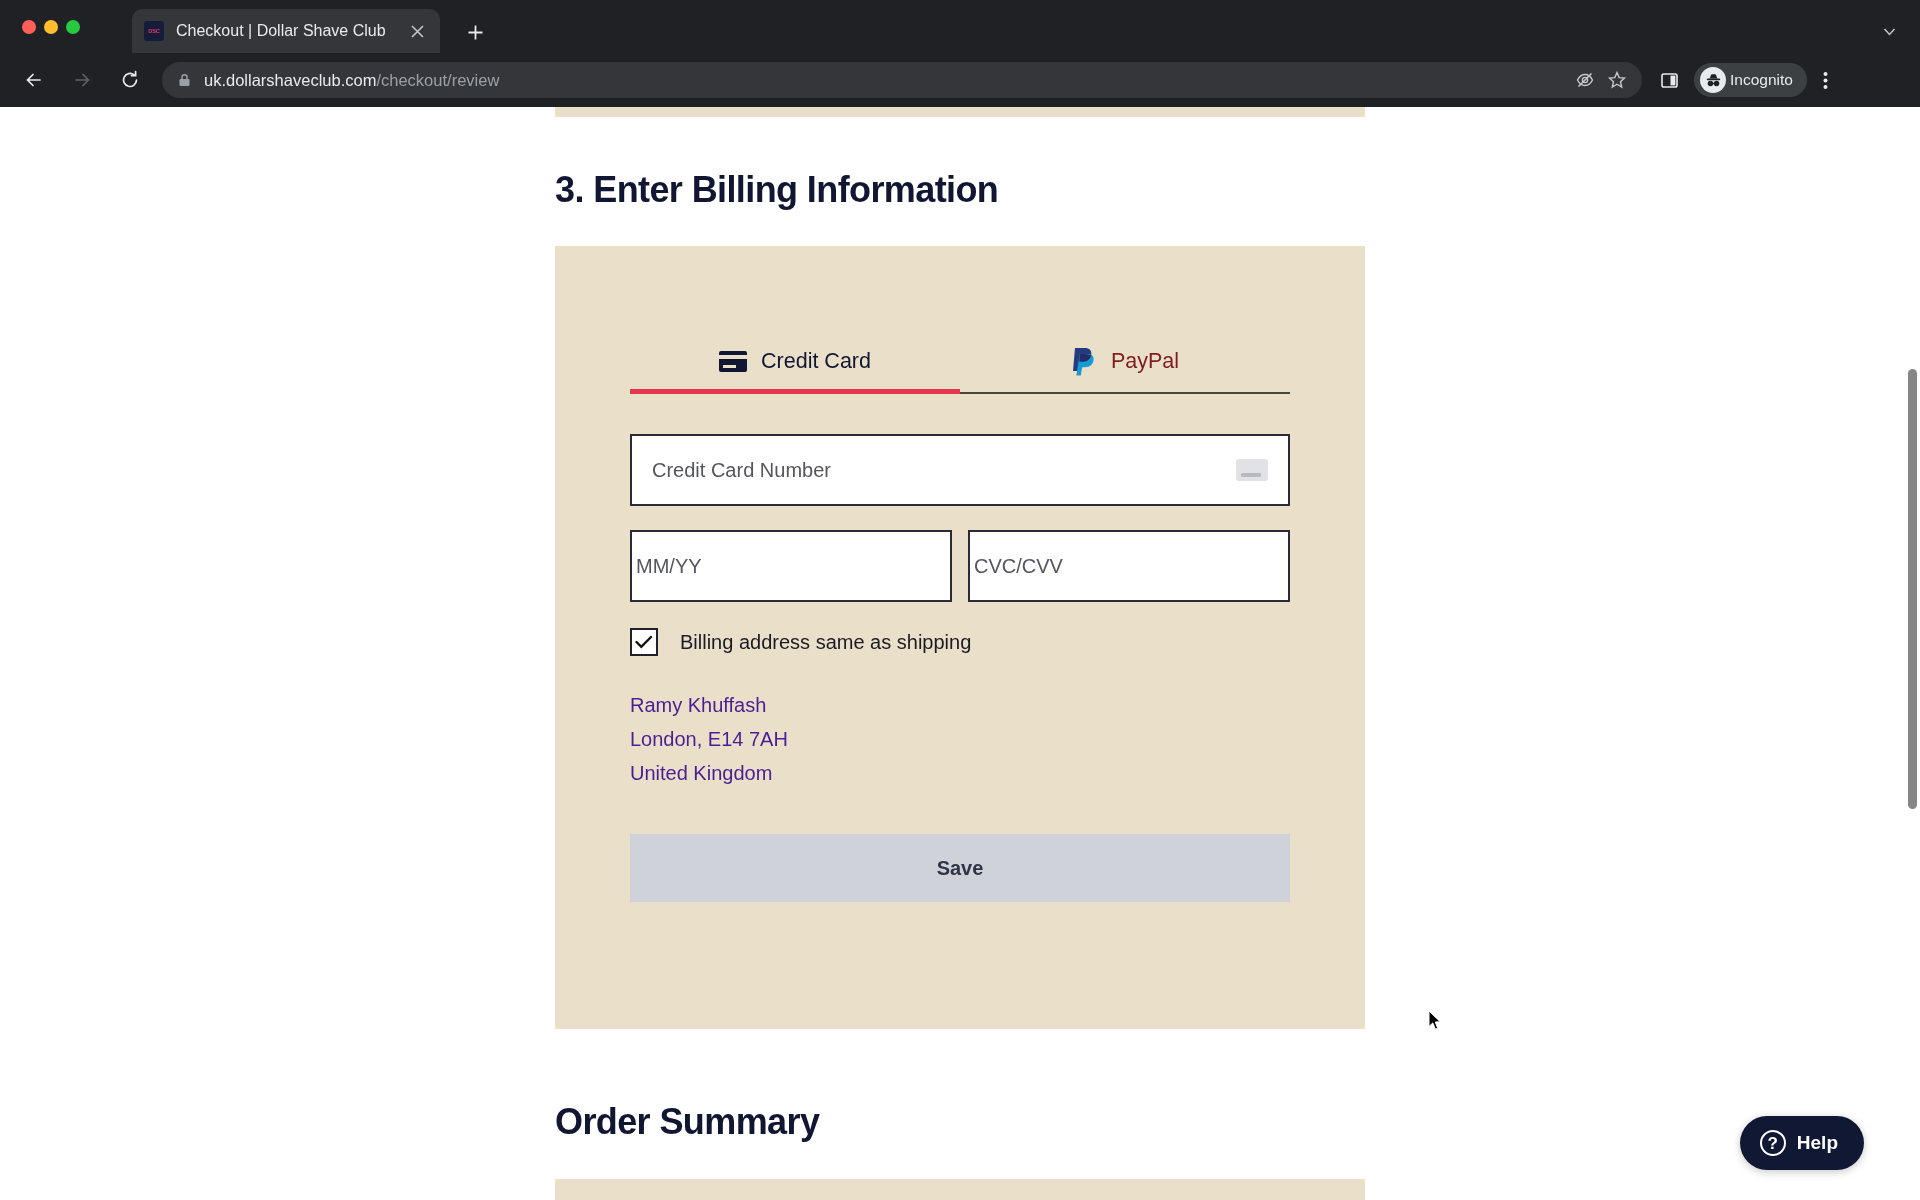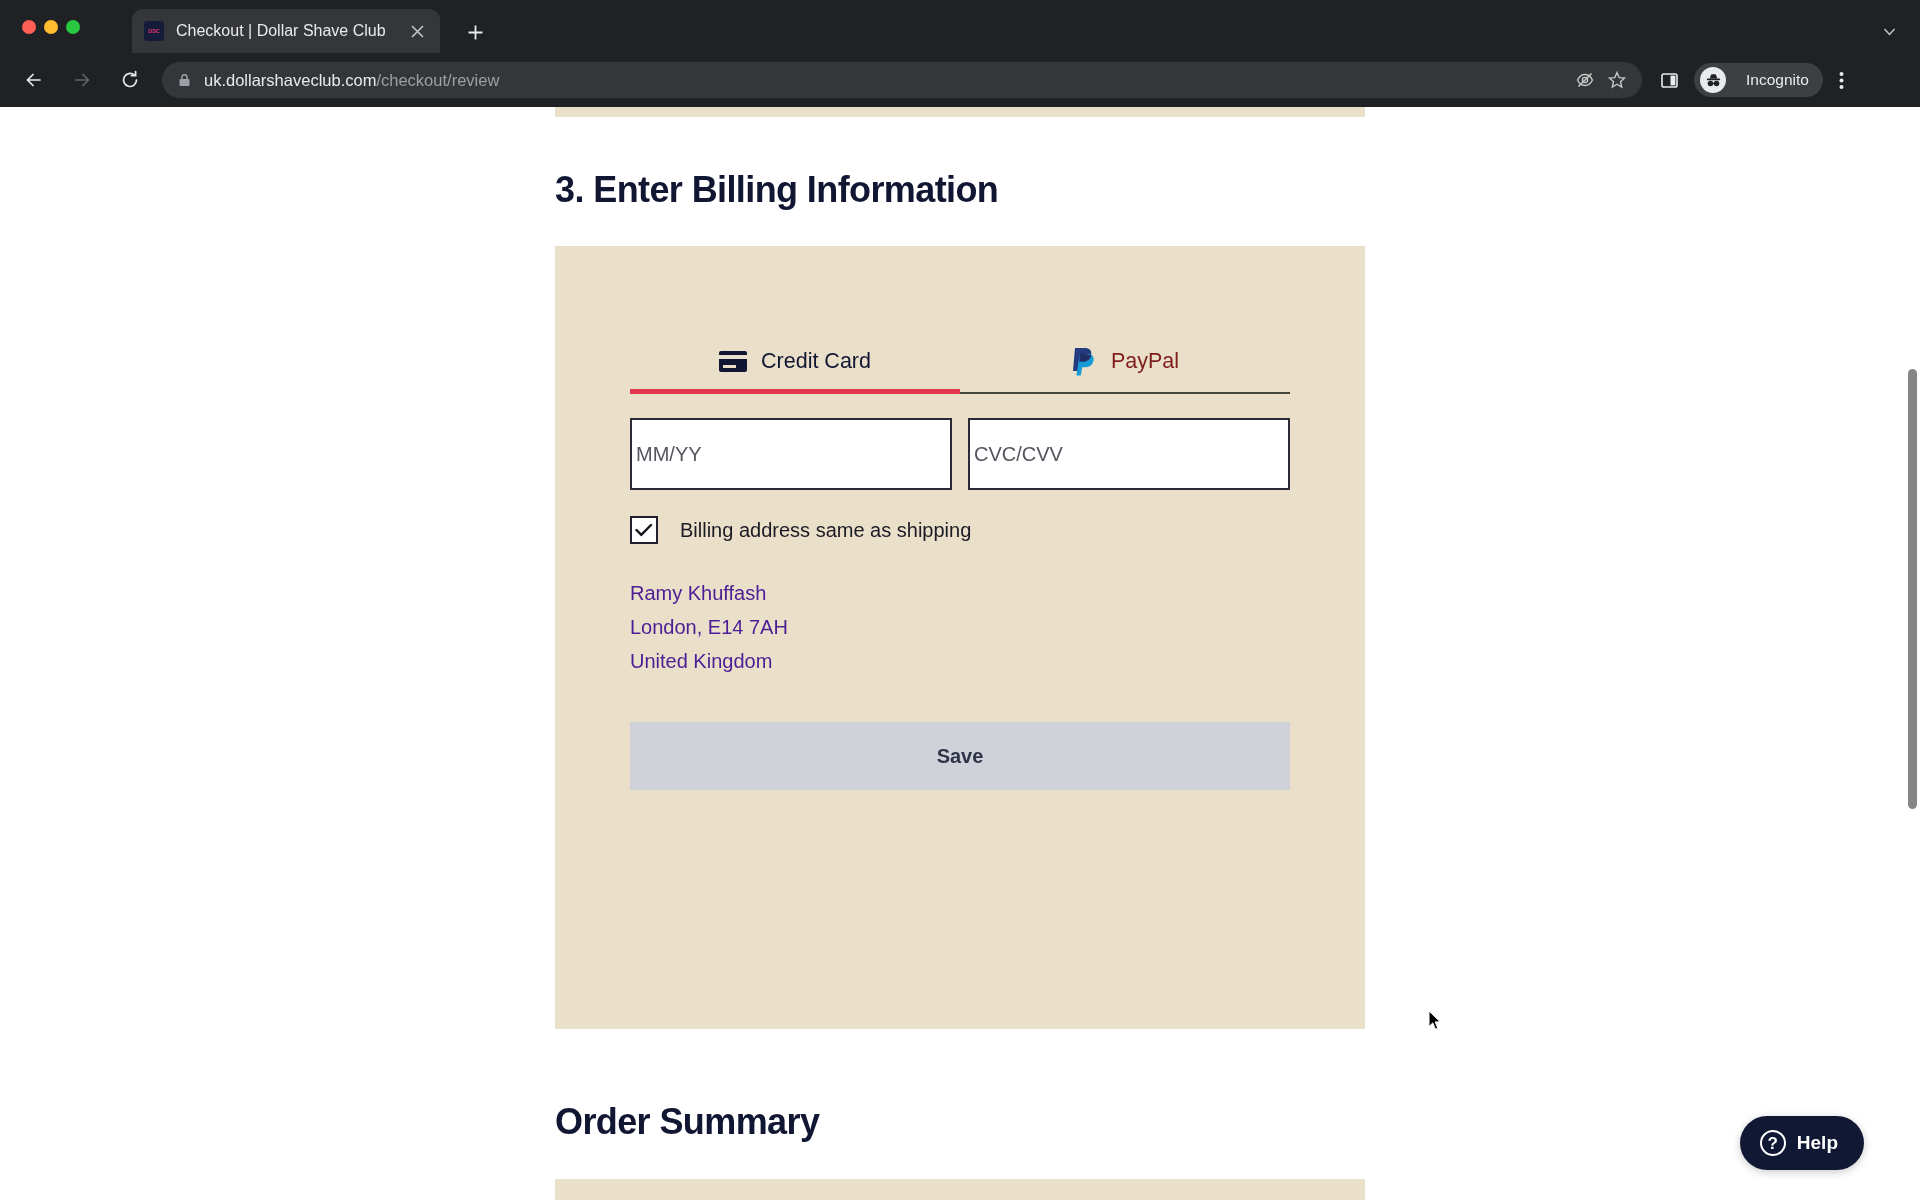--- a/index.html
+++ b/index.html
@@ -197,21 +197,21 @@
     display: flex;
     align-items: center;
     justify-content: center;
     color: #e8eaed;
     border-radius: 50%;
   }
   .incognito-badge {
     height: 34px;
     display: flex;
     align-items: center;
-    gap: 20px;
+    gap: 4px;
     background: #3c4043;
     border-radius: 17px;
     padding: 0 14px 0 6px;
     margin-left: 6px;
   }
   .incognito-avatar {
     width: 26px; height: 26px;
     border-radius: 50%;
     background: #e8eaed;
     display: flex;
@@ -642,20 +642,24 @@
                 <path d="M4 2 L13.5 2 C18.5 2 21 4.6 20.2 9 C19.4 13.4 16.2 15.8 11.6 15.8 L8.3 15.8 L6.8 25 L2 25 Z" fill="#253B80"></path>
                 <path d="M8.6 8 L16.5 8 C21 8 23.3 10.4 22.5 14.6 C21.7 18.9 18.6 21.3 14.2 21.3 L11.2 21.3 L9.8 29.5 L5.4 29.5 Z" fill="#179BD7"></path>
                 <path d="M8.6 8 L13.5 8 C17 8 19.3 9.6 20.2 9 C19.4 13.4 16.2 15.8 11.6 15.8 L8.3 15.8 Z" fill="#222D65"></path>
               </svg>
             </div>
             <span class="pay-tab-label">PayPal</span>
             <div class="pay-tab-underline thin"></div>
           </div>
         </div>
 
+        <div class="field-full">
+          <span class="field-placeholder">Credit Card Number</span>
+          <div class="card-icon-grey"></div>
+        </div>
 
         <div class="field-row">
           <div class="field-half">
             <span class="field-placeholder">MM/YY</span>
           </div>
           <div class="field-half">
             <span class="field-placeholder">CVC/CVV</span>
           </div>
         </div>
 

